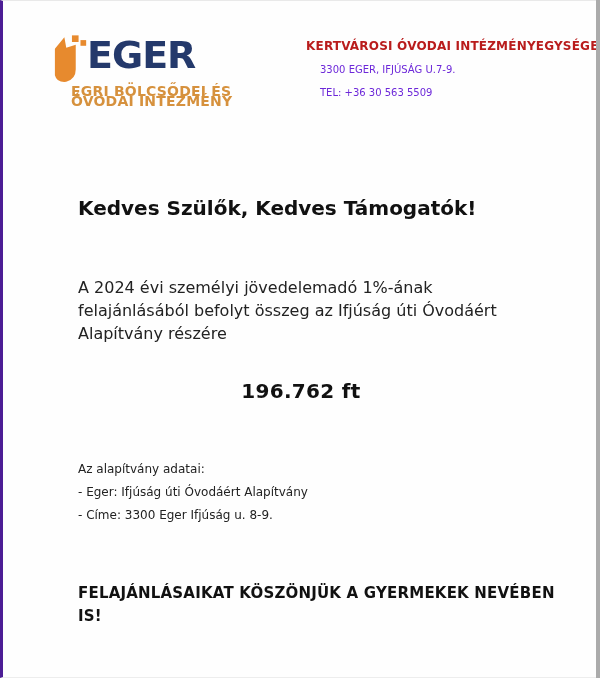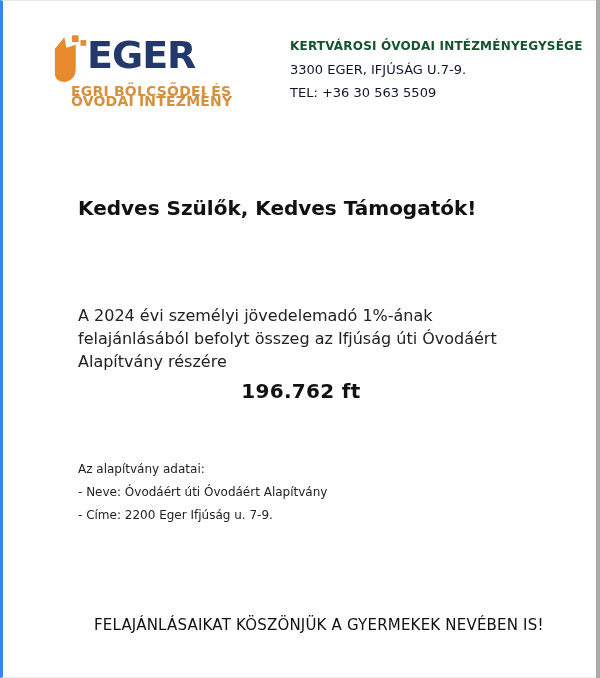--- a/index.html
+++ b/index.html
@@ -8,21 +8,21 @@
     font-family: "DejaVu Sans", "Liberation Sans", sans-serif;
     background: #ffffff;
     position: relative;
     overflow: hidden;
     color: #1c1c1c;
   }
   .page {
     position: absolute;
     inset: 0;
     background: #fefefe;
-    border-left: 3px solid #3b82f6;
+    border-left: 3px solid #4c1d95;
     border-top: 1px solid #e9e9e9;
     border-bottom: 1px solid #ededed;
   }
   .scrollbar {
     position: absolute;
     right: 0; top: 0;
     width: 4px; height: 100%;
     background: #ababab;
   }
   
@@ -38,47 +38,47 @@
     position: absolute; left: 18px;
     font-size: 14px; font-weight: 600;
     color: #d6913d;
     white-space: nowrap;
     letter-spacing: 0.2px;
   }
   .logo-sub.l1 { top: 52px; }
   .logo-sub.l2 { top: 62px; }
   .org { position: absolute; left: 287px; top: 34px; width: 280px; }
   .org div { line-height: 23px; white-space: nowrap; }
-  .org .bold { font-size: 12px; font-weight: bold; color: #14532d; letter-spacing: 0.2px; }
-  .org .light { font-size: 13px; color: #0f172a; }
+  .org .bold { font-size: 12px; font-weight: bold; color: #b91c1c; letter-spacing: 0.2px; margin-left: 16px; }
+  .org .light { font-size: 10px; color: #6d28d9; margin-left: 30px; }
   
   .greeting {
     position: absolute; left: 75px; top: 195px;
     font-size: 20px; font-weight: bold; color: #111;
   }
   .paragraph {
     position: absolute; left: 75px; top: 275px;
     width: 465px;
-    font-size: 16px; line-height: 23px; color: #222; margin-top: 28px;
+    font-size: 16px; line-height: 23px; color: #222;
   }
   .amount {
     position: absolute; left: 0; top: 378px;
     width: 596px; text-align: center;
     font-size: 20px; font-weight: bold; color: #111;
     letter-spacing: 0.3px;
   }
   .foundation {
     position: absolute; left: 75px; top: 457px;
     font-size: 12px; line-height: 23px; color: #222;
   }
   .closing {
-    position: absolute; left: 91px; top: 581px;
+    position: absolute; left: 75px; top: 581px;
     width: 492px;
-    font-size: 15px; font-weight: normal; color: #111;
-    line-height: 23px; letter-spacing: 0.2px; margin-top: 32px;
+    font-size: 15px; font-weight: bold; color: #111;
+    line-height: 23px; letter-spacing: 0.2px;
   }
 </style>
 </head>
 <body>
 
 <div class="page">
 
   <div class="logo">
     <span class="logo-icon">
       <svg width="36" height="52" viewBox="0 0 38 52" aria-hidden="true">
@@ -99,21 +99,21 @@
   </div>
 
   <div class="greeting">Kedves Szülők, Kedves Támogatók!</div>
 
   <div class="paragraph">A 2024 évi személyi jövedelemadó 1%-ának felajánlásából befolyt összeg az Ifjúság úti Óvodáért Alapítvány részére</div>
 
   <div class="amount">196.762 ft</div>
 
   <div class="foundation">
     <div>Az alapítvány adatai:</div>
-    <div>- Neve: Óvodáért úti Óvodáért Alapítvány</div>
-    <div>- Címe: 2200 Eger Ifjúság u. 7-9.</div>
+    <div>- Eger: Ifjúság úti Óvodáért Alapítvány</div>
+    <div>- Címe: 3300 Eger Ifjúság u. 8-9.</div>
   </div>
 
   <div class="closing">FELAJÁNLÁSAIKAT KÖSZÖNJÜK A GYERMEKEK NEVÉBEN IS!</div>
 
 </div>
 
 <div class="scrollbar"></div>
 
 </body></html>

